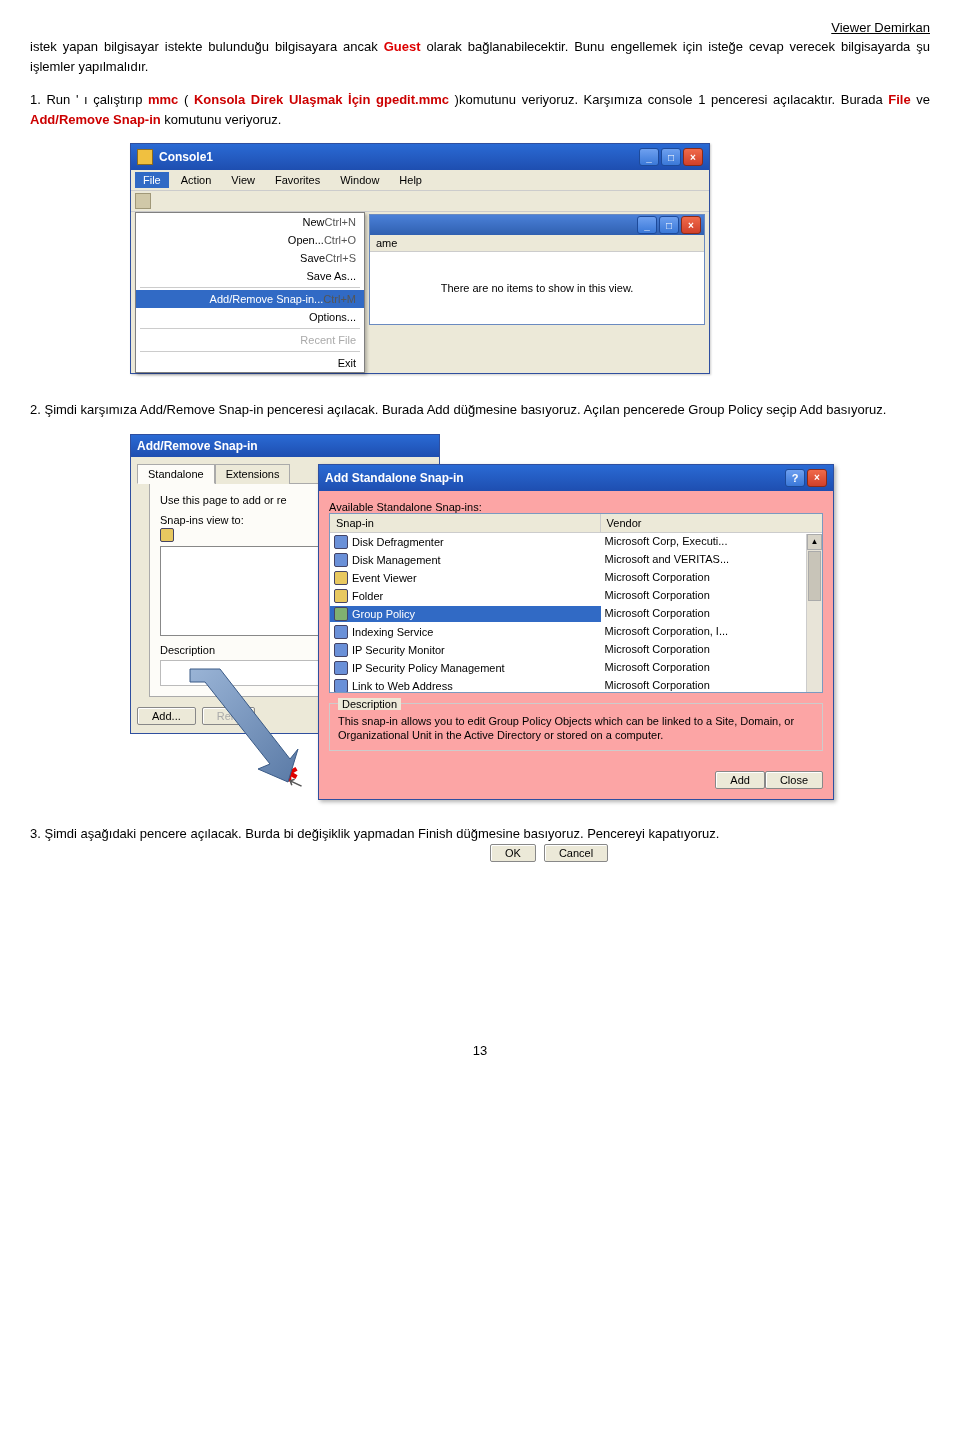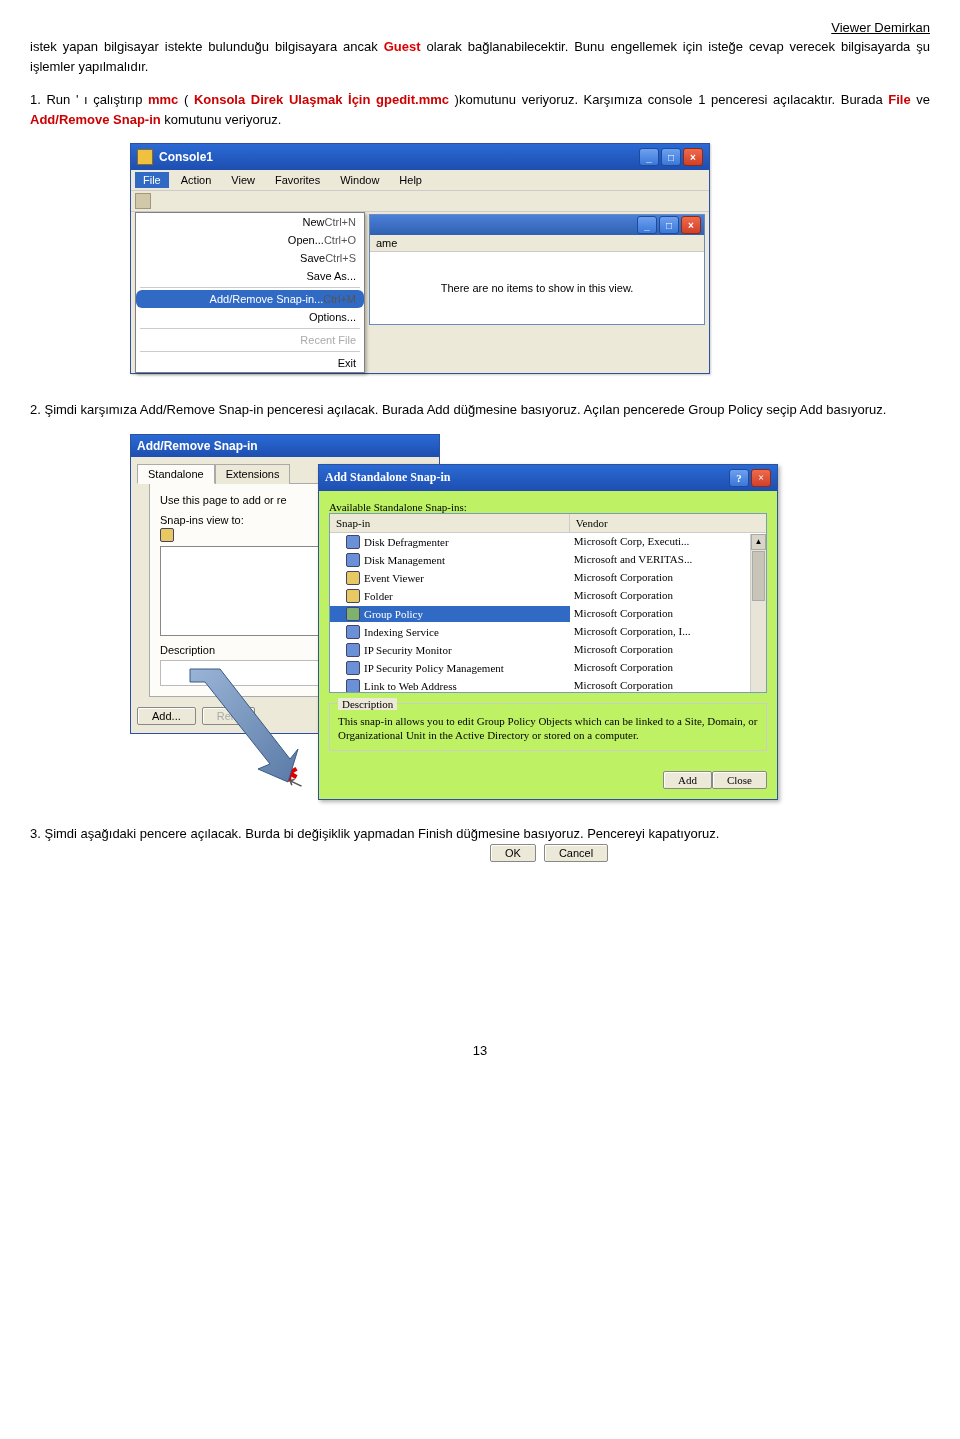--- a/index.html
+++ b/index.html
@@ -94,21 +94,21 @@
     font-size: 11px;
     box-shadow: 2px 2px 3px rgba(0,0,0,0.25);
     text-align: right;
   }
   .dropdown-row {
     display: flex;
     padding: 3px 8px;
   }
   .dropdown-row .lbl { flex: 1; }
   .dropdown-row .shortcut { color: #555; }
-  .dropdown-row.sel { background: #316ac5; color: #fff; border-radius: 6px; }
+  .dropdown-row.sel { background: #316ac5; color: #fff; }
   .dropdown-row.disabled { color: #aaa; }
   .dropdown hr { border: none; border-top: 1px solid #ccc; margin: 2px 4px; }
   .console-body {
     display: flex;
   }
   .console-right {
     flex: 1;
     padding: 0 4px 4px 4px;
   }
   .inner-window {
@@ -194,26 +194,25 @@
     left: 50px;
     top: 230px;
     width: 120px;
     height: 120px;
     pointer-events: none;
   }
   .standalone-window {
     position: absolute;
     left: 188px;
     top: 30px;
-    width: 460px;
+    width: 516px;
     border: 1px solid #2f4f9f;
-    background: #bef264;
+    background: #fca5a5;
     font-size: 11px;
     box-shadow: 2px 2px 4px rgba(0,0,0,0.3);
-    font-family: Liberation Serif, serif;
   }
   .standalone-body { padding: 10px; }
   .snapin-listbox {
     border: 1px solid #7a9ac0;
     background: #fff;
     height: 180px;
     overflow: hidden;
     position: relative;
   }
   .snapin-header {
@@ -223,21 +222,21 @@
     font-size: 11px;
   }
   .snapin-header .col1 { width: 55%; padding: 3px 6px; border-right: 1px solid #ccc; }
   .snapin-header .col2 { flex: 1; padding: 3px 6px; }
   .snapin-rows { }
   .snapin-row {
     display: flex;
     font-size: 11px;
     padding: 1px 0;
   }
-  .snapin-row .c1 { width: 55%; padding: 1px 16px; display: flex; align-items: center; gap: 4px; }
+  .snapin-row .c1 { width: 55%; padding: 1px 4px; display: flex; align-items: center; gap: 4px; }
   .snapin-row .c2 { flex: 1; padding: 1px 4px; }
   .snapin-row.sel .c1 { background: #316ac5; color: #fff; }
   .sicon {
     width: 14px; height: 14px; display: inline-block;
     background: #6a90c0; border: 1px solid #446; border-radius: 2px;
     flex-shrink: 0;
   }
   .sicon.y { background: #e8c860; }
   .sicon.g { background: #80b070; }
   .sicon.b { background: #6a90d8; }

